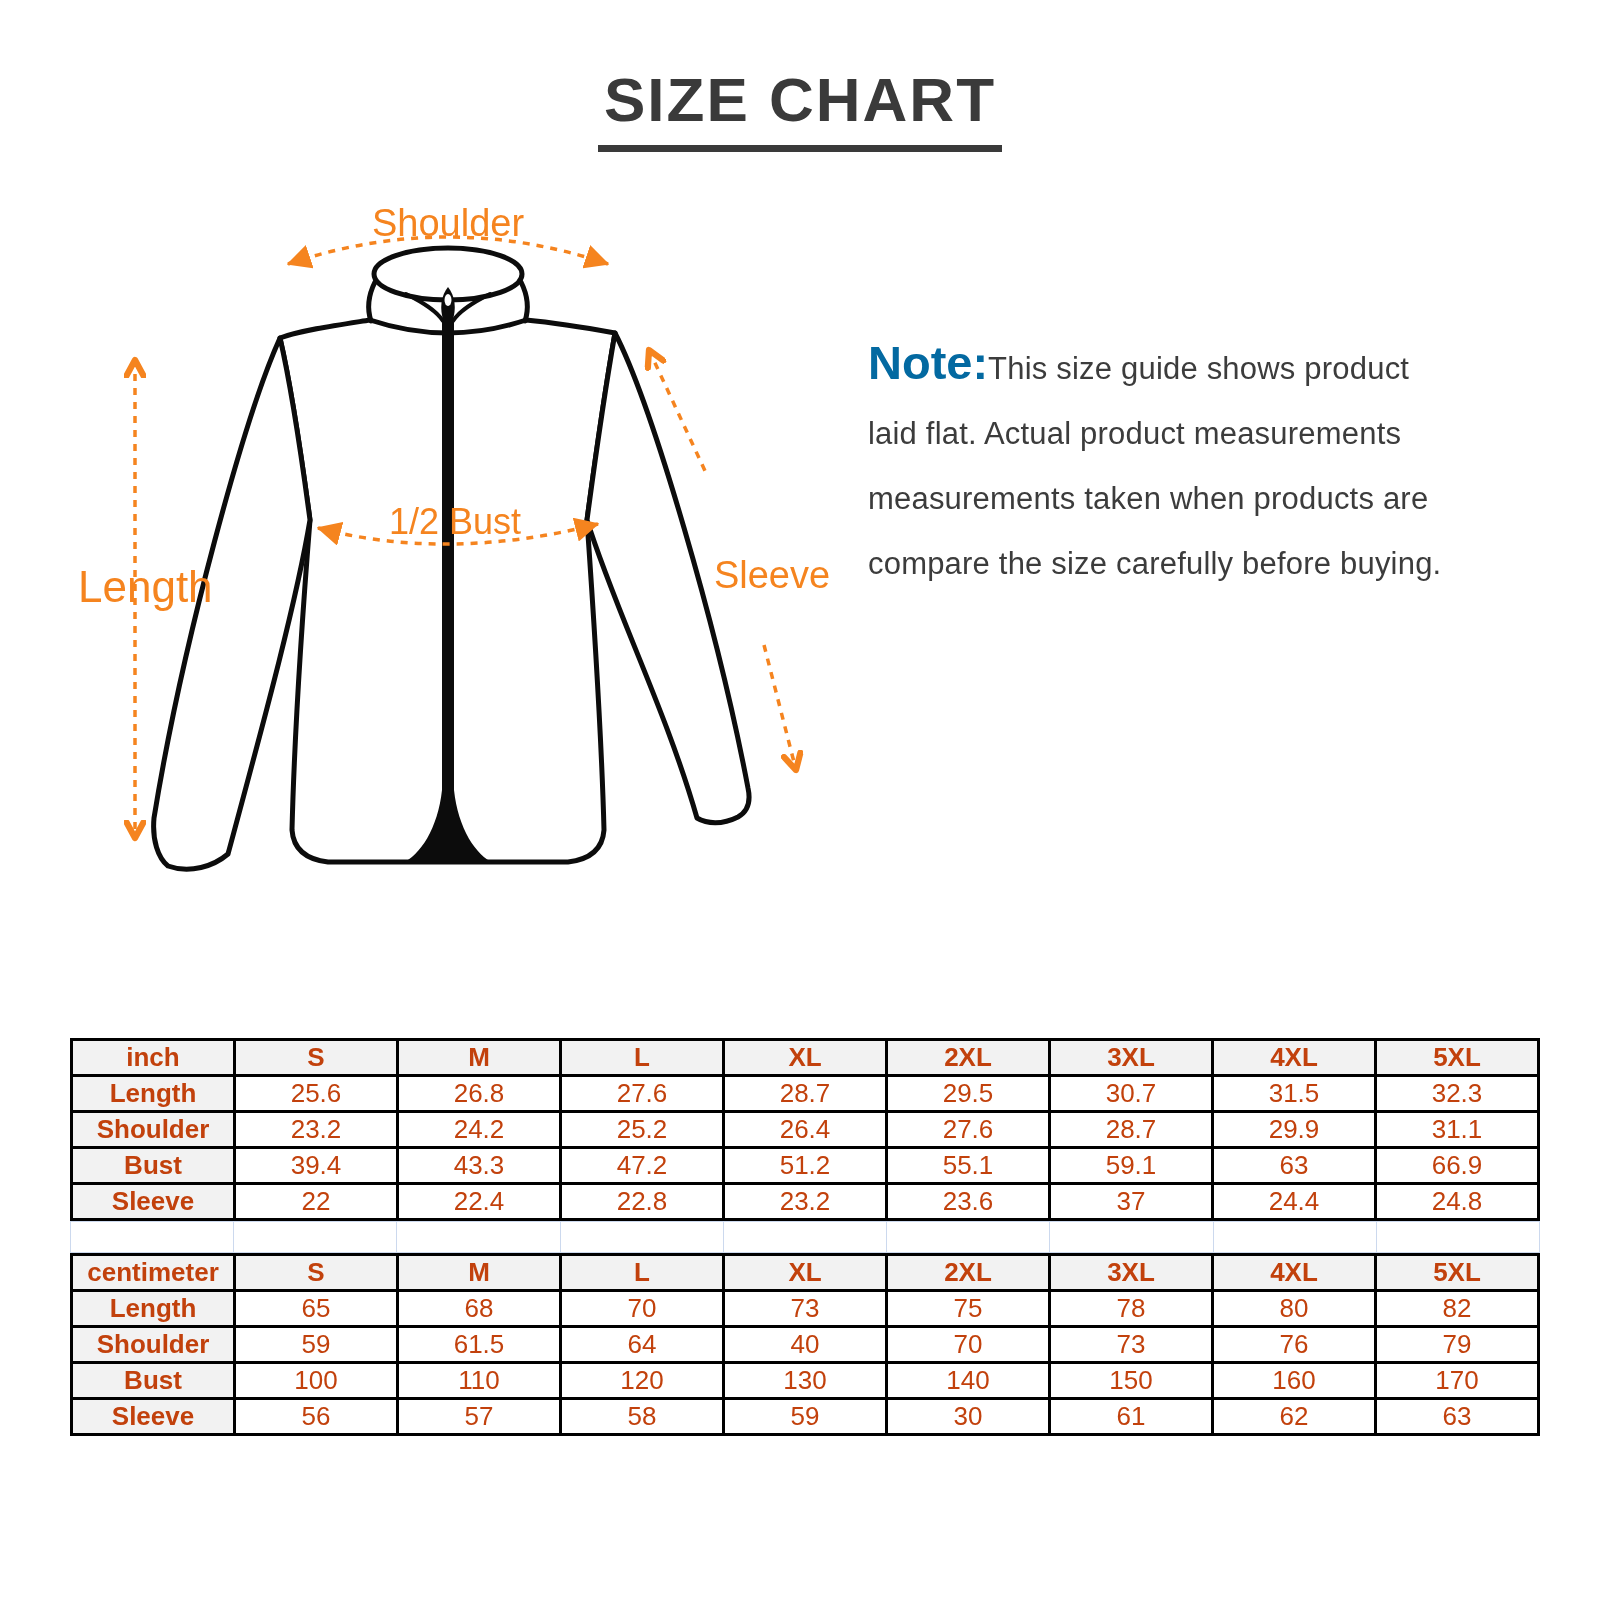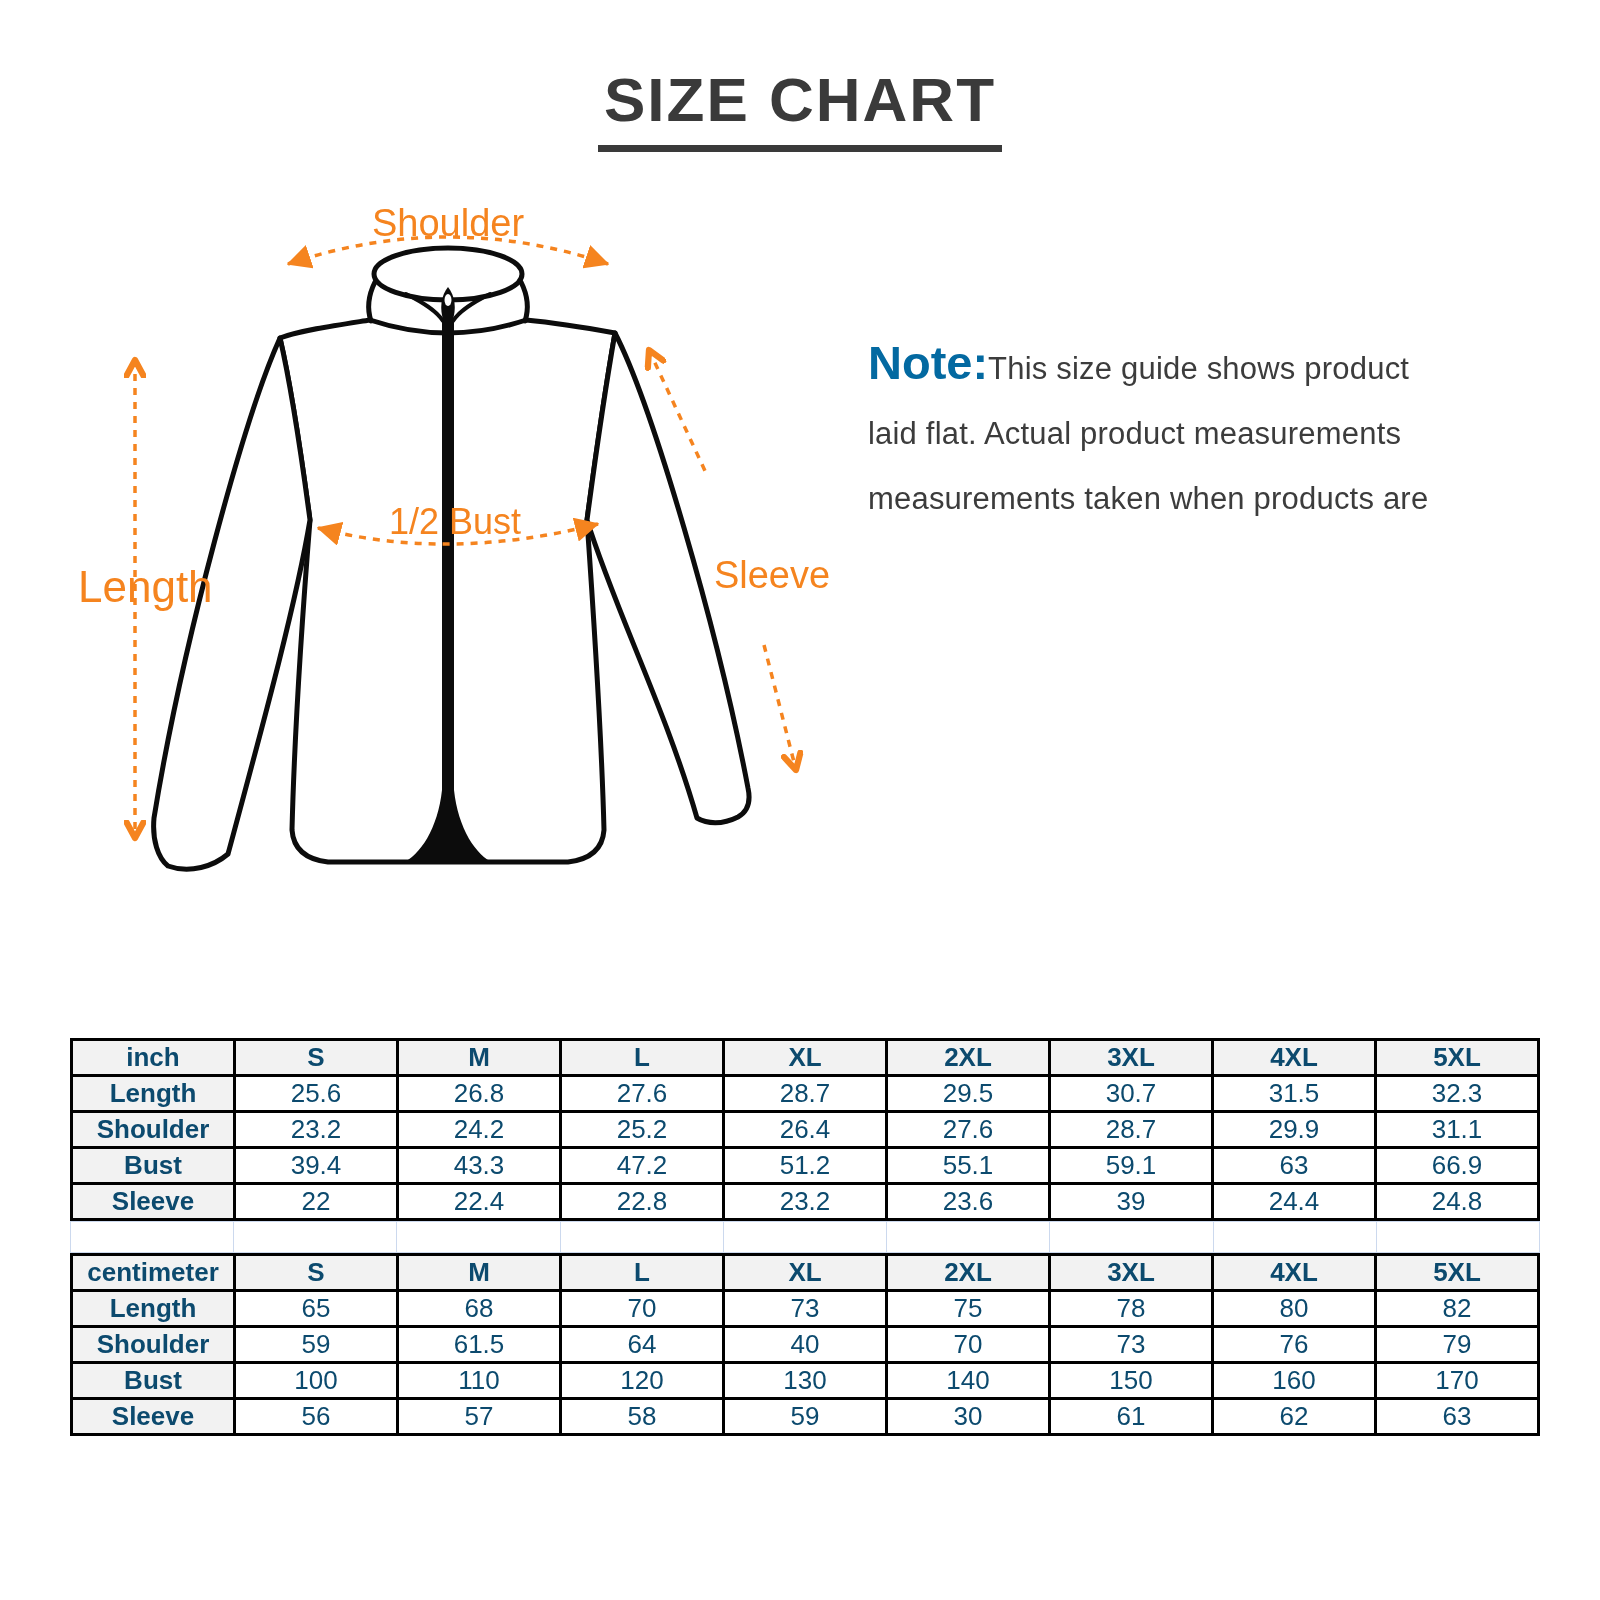--- a/index.html
+++ b/index.html
@@ -17,21 +17,21 @@
 
   
   .note{position:absolute;left:868px;top:330px;width:665px;
         font-size:31px;line-height:65px;color:#3c3c3c;letter-spacing:0.2px;}
   .note-line{white-space:nowrap;}
   .note-label{font-size:47px;font-weight:bold;color:#0369a1;letter-spacing:0;}
 
   
   .tables{position:absolute;left:70px;top:1038px;width:1470px;}
   table.size-table{border-collapse:collapse;table-layout:fixed;width:1470px;
-                   font-size:26px;color:#0c4a6e;text-align:center;border:3px solid #000;}
+                   font-size:26px;color:#c2410c;text-align:center;border:3px solid #000;}
   table.size-table th,table.size-table td{border:3px solid #000;height:33px;padding:0;
                    overflow:hidden;line-height:33px;}
   table.size-table th{background:#f2f2f2;font-weight:bold;}
   table.size-table td{background:#ffffff;font-weight:normal;}
 
   table.spacer-table{border-collapse:collapse;table-layout:fixed;width:1470px;}
   table.spacer-table td{border:1px solid #ccd9ee;height:30px;padding:0;background:#fff;}
 </style>
 </head>
 <body>
@@ -96,20 +96,21 @@
 
     <path d="M579,160 L636,283" fill="none" stroke="#f5841f" stroke-width="3.5" stroke-dasharray="7 7" marker-start="url(#chev)"></path>
     <path d="M694,455 L726,580" fill="none" stroke="#f5841f" stroke-width="3.5" stroke-dasharray="7 7" marker-end="url(#chev)"></path>
     <text x="702" y="398" font-size="38" text-anchor="middle">Sleeve</text>
   </svg>
 
   <div class="note">
     <div class="note-line"><span class="note-label">Note:</span><span>This size guide shows product</span></div>
     <div class="note-line">laid flat. Actual product measurements</div>
     <div class="note-line">measurements taken when products are</div>
+    <div class="note-line">compare the size carefully before buying.</div>
   </div>
 
   <div class="tables">
 
     <table class="size-table">
       <tbody>
       <tr>
         <th>inch</th>
         <th>S</th>
         <th>M</th>
@@ -153,21 +154,21 @@
         <td>63</td>
         <td>66.9</td>
       </tr>
       <tr>
         <th>Sleeve</th>
         <td>22</td>
         <td>22.4</td>
         <td>22.8</td>
         <td>23.2</td>
         <td>23.6</td>
-        <td>39</td>
+        <td>37</td>
         <td>24.4</td>
         <td>24.8</td>
       </tr>
       </tbody>
     </table>
 
     <table class="spacer-table">
       <tbody>
       <tr>
         <td></td>

